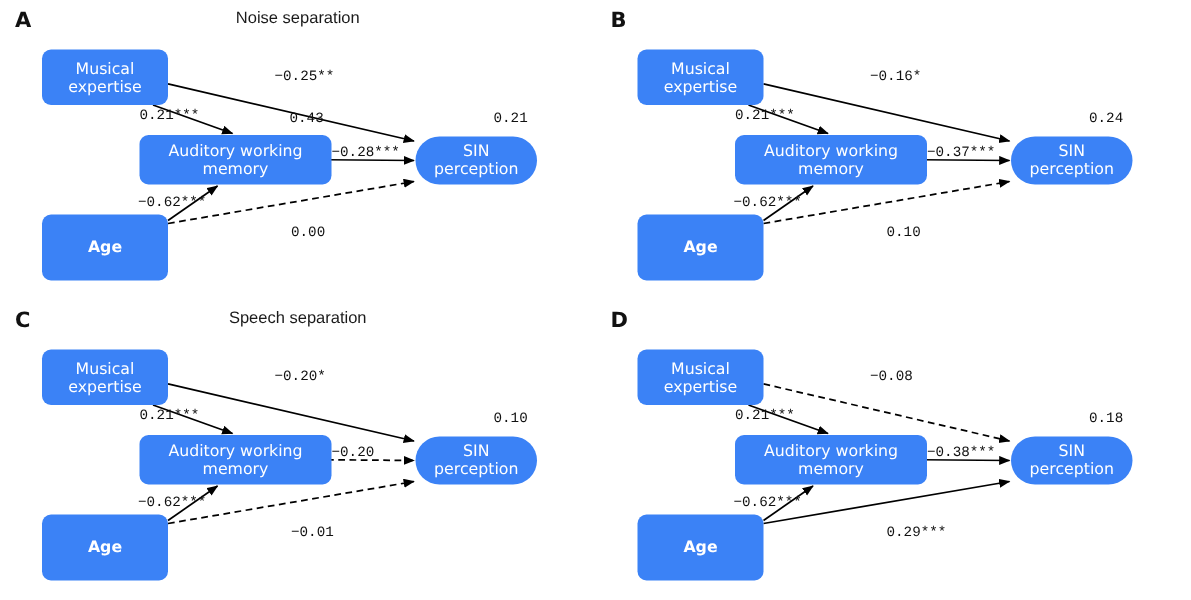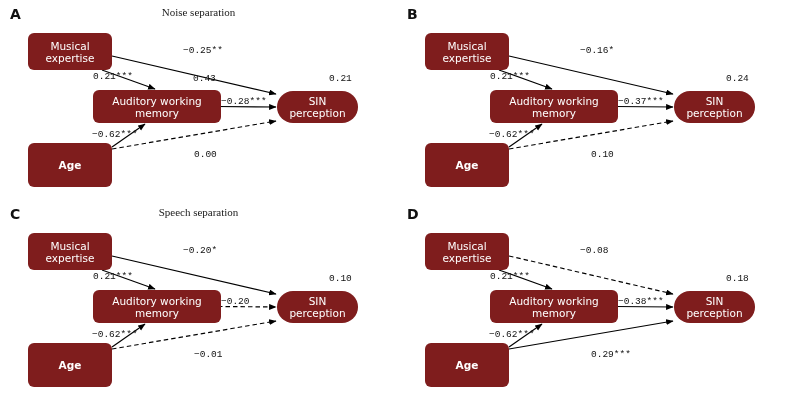--- a/index.html
+++ b/index.html
@@ -6,24 +6,24 @@
   body{width:794px;height:400px;overflow:hidden;
        font-family:"DejaVu Sans","Liberation Sans",sans-serif;}
   #figure{position:relative;width:794px;height:400px;background:#fff;}
 
   .panel{position:absolute;width:397px;height:200px;}
   .panel-label{position:absolute;left:10px;top:6px;font-size:14px;font-weight:bold;
                color:#111;font-family:"DejaVu Sans","Liberation Sans",sans-serif;
                letter-spacing:0px;}
   .panel-title{position:absolute;left:0;top:6px;width:397px;text-align:center;
                font-size:11px;color:#1a1a1a;
-               font-family:Liberation Serif, serif;}
+               font-family:Liberation Sans, sans-serif;}
   .panel-title.shifted{padding-left:22px;box-sizing:border-box;}
 
-  .node{position:absolute;background:#7f1d1d;border-radius:6px;color:#ffffff;
+  .node{position:absolute;background:#3b82f6;border-radius:6px;color:#ffffff;
         display:flex;align-items:center;justify-content:center;text-align:center;
         font-size:10.5px;line-height:12px;box-sizing:border-box;padding:2px 4px;
         font-family:"DejaVu Sans","Liberation Sans",sans-serif;}
 
   .node-me{left:28px;top:33px;width:84px;height:37px;}
   .node-awm{left:93px;top:90px;width:128px;height:33px;}
   .node-sin{left:277px;top:91px;width:81px;height:32px;border-radius:16px;}
   .node-age{left:28px;top:143px;width:84px;height:44px;font-weight:bold;}
 
   .edge-svg{position:absolute;left:0;top:0;width:397px;height:200px;

